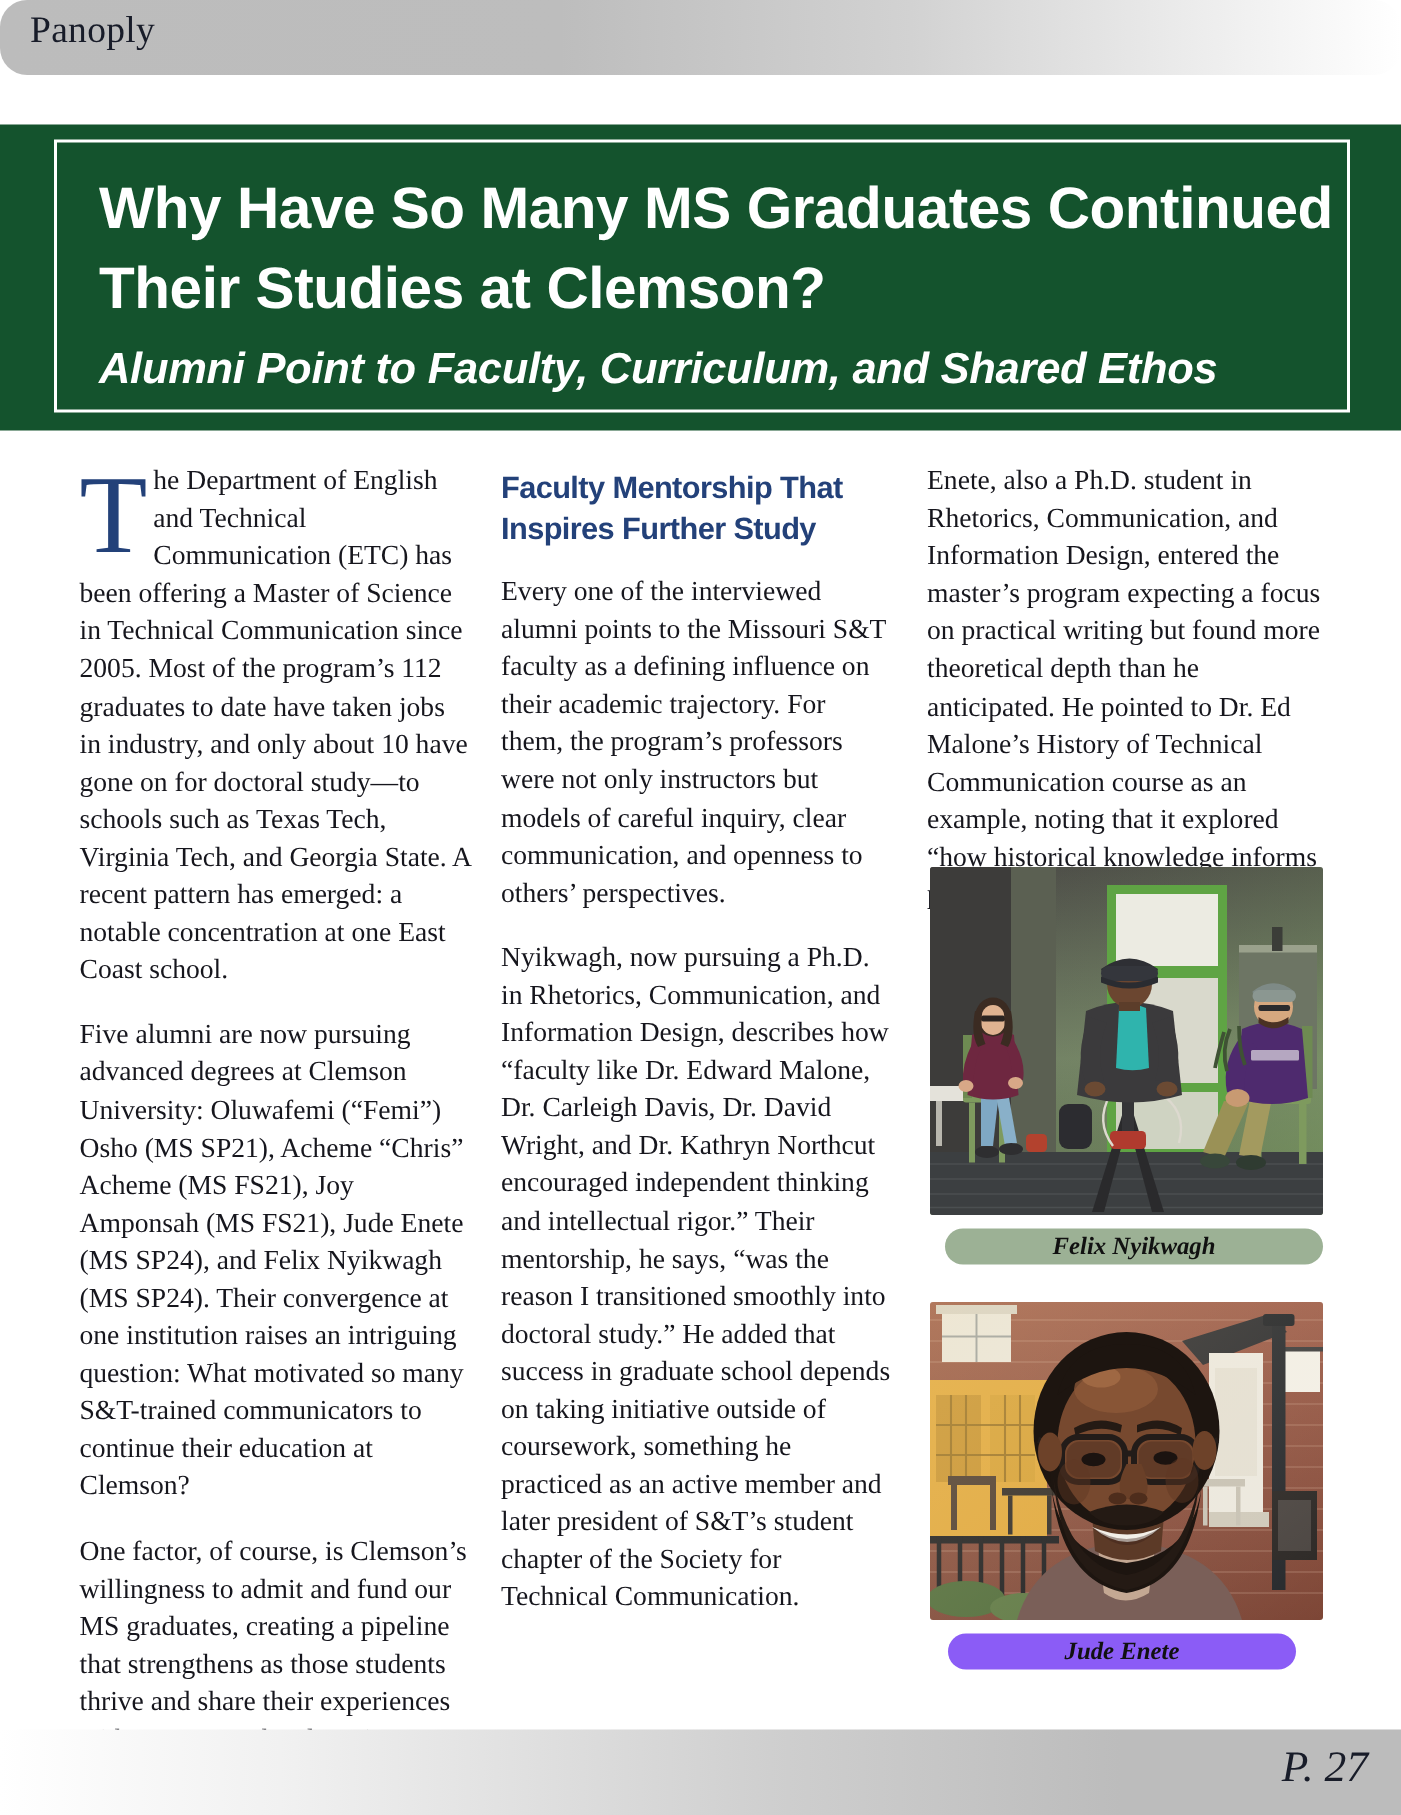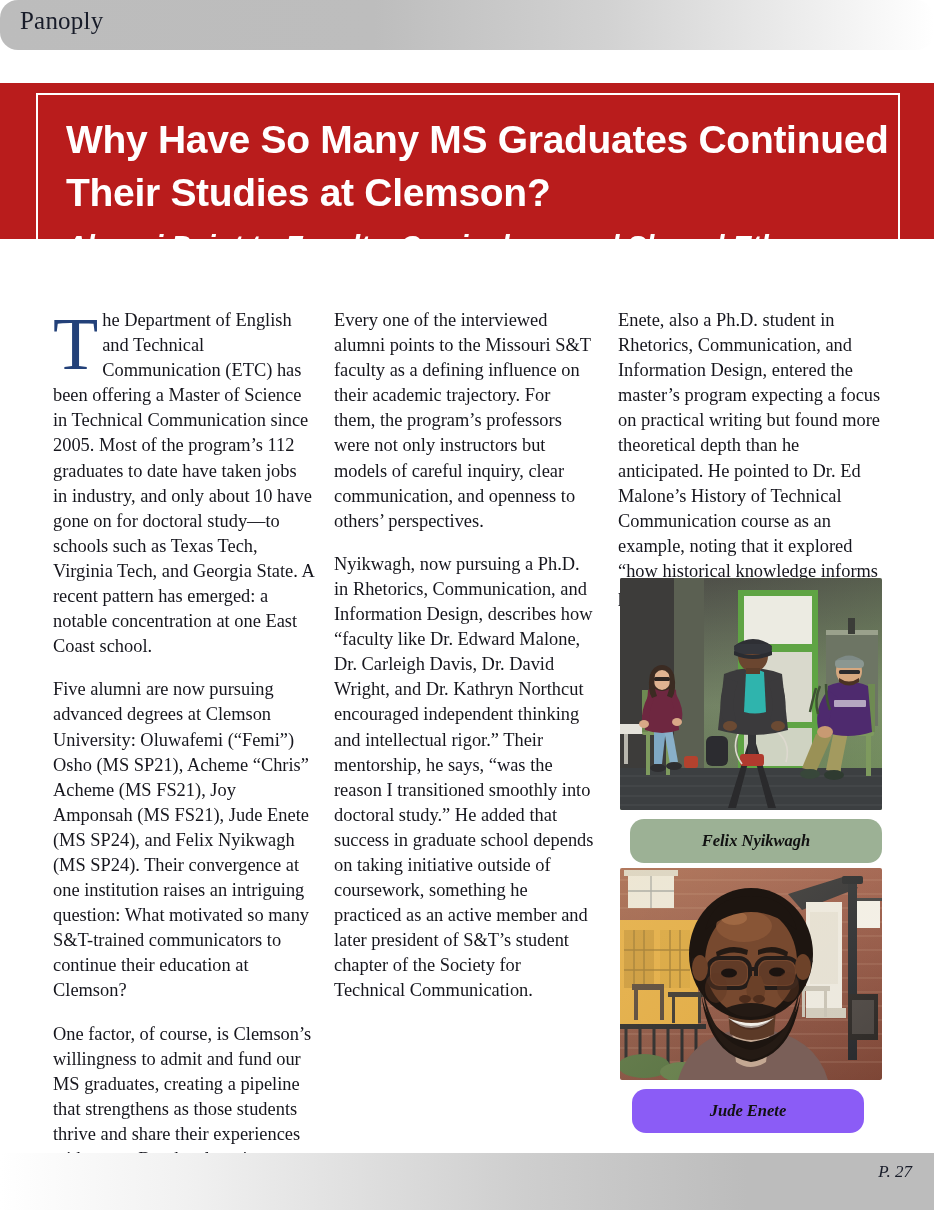--- a/index.html
+++ b/index.html
@@ -34,22 +34,22 @@
     color: #181c29;
     letter-spacing: .2px;
   }
 
   
   .title-banner {
     position: absolute;
     left: 0;
     top: 83px;
     width: 934px;
-    height: 156px;
-    background: #b91c1c;
+    height: 204px;
+    background: #14532d;
   }
   .title-banner-inner {
     position: absolute;
     left: 36px;
     top: 10px;
     width: 864px;
     height: 182px;
     border: 2px solid #ffffff;
     box-sizing: border-box;
   }
@@ -133,21 +133,21 @@
     width: 262px;
     height: 232px;
     position: relative;
     overflow: hidden;
     border-radius: 2px;
   }
   #fig2 .photo { height: 212px; }
 
   .caption-pill {
     margin-top: 9px;
-    height: 44px;
+    height: 24px;
     border-radius: 14px;
     display: flex;
     align-items: center;
     justify-content: center;
     font-family: "Liberation Serif", "DejaVu Serif", serif;
     font-style: italic;
     font-weight: bold;
     font-size: 16.5px;
     color: #111111;
   }
@@ -170,21 +170,21 @@
     width: 934px;
     height: 57px;
     background: linear-gradient(to right, #ffffff 0%, #f1f1f1 20%, #cfcfcf 55%, #bcbcbc 80%, #bcbcbc 100%);
   }
   .page-footer-num {
     position: absolute;
     right: 22px;
     top: 9px;
     font-family: "Liberation Serif", "DejaVu Serif", serif;
     font-style: italic;
-    font-size: 17px;
+    font-size: 29px;
     color: #181c29;
   }
 
   
   .photo svg { display: block; width: 100%; height: 100%; }
 </style>
 </head>
 <body>
 
 <div class="page-header">
@@ -197,20 +197,21 @@
   <div class="subhead">Alumni Point to Faculty, Curriculum, and Shared Ethos</div>
 </div>
 
 <div class="col" id="col1">
   <p class="dropcap-para"><span class="dropcap">T</span><span>he Department of English and Technical Communication (ETC) has been offering a Master of Science in Technical Communication since 2005. Most of the program’s 112 graduates to date have taken jobs in industry, and only about 10 have gone on for doctoral study—to schools such as Texas Tech, Virginia Tech, and Georgia State. A recent pattern has emerged: a notable concentration at one East Coast school.</span></p>
   <p>Five alumni are now pursuing advanced degrees at Clemson University: Oluwafemi (“Femi”) Osho (MS SP21), Acheme “Chris” Acheme (MS FS21), Joy Amponsah (MS FS21), Jude Enete (MS SP24), and Felix Nyikwagh (MS SP24). Their convergence at one institution raises an intriguing question: What motivated so many S&amp;T-trained communicators to continue their education at Clemson?</p>
   <p>One factor, of course, is Clemson’s willingness to admit and fund our MS graduates, creating a pipeline that strengthens as those students thrive and share their experiences with peers. But the alumni themselves point to other influences: mentorship from ETC faculty, an MS cur-</p>
 </div>
 
 <div class="col" id="col2">
+  <div class="section-head">Faculty Mentorship That Inspires Further Study</div>
   <p>Every one of the interviewed alumni points to the Missouri S&amp;T faculty as a defining influence on their academic trajectory. For them, the program’s professors were not only instructors but models of careful inquiry, clear communication, and openness to others’ perspectives.</p>
   <p>Nyikwagh, now pursuing a Ph.D. in Rhetorics, Communication, and Information Design, describes how “faculty like Dr. Edward Malone, Dr. Carleigh Davis, Dr. David Wright, and Dr. Kathryn Northcut encouraged independent thinking and intellectual rigor.” Their mentorship, he says, “was the reason I transitioned smoothly into doctoral study.” He added that success in graduate school depends on taking initiative outside of coursework, something he practiced as an active member and later president of S&amp;T’s student chapter of the Society for Technical Communication.</p>
 </div>
 
 <div class="col" id="col3">
   <p>Enete, also a Ph.D. student in Rhetorics, Communication, and Information Design, entered the master’s program expecting a focus on practical writing but found more theoretical depth than he anticipated. He pointed to Dr. Ed Malone’s History of Technical Communication course as an example, noting that it explored “how historical knowledge informs practice.”</p>
 </div>
 
 <div class="figure" id="fig1">
   <div class="photo">

